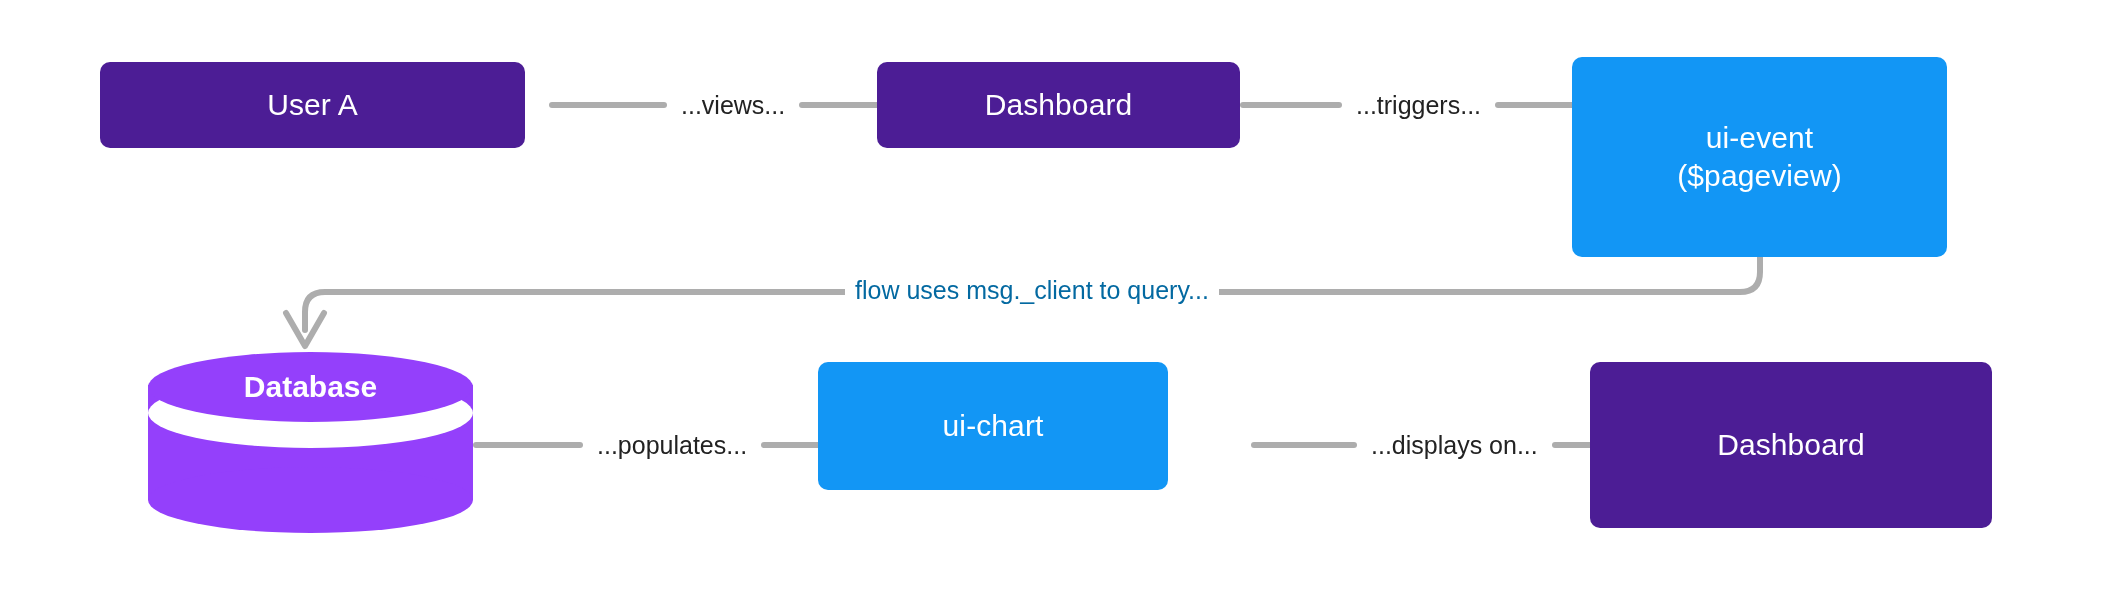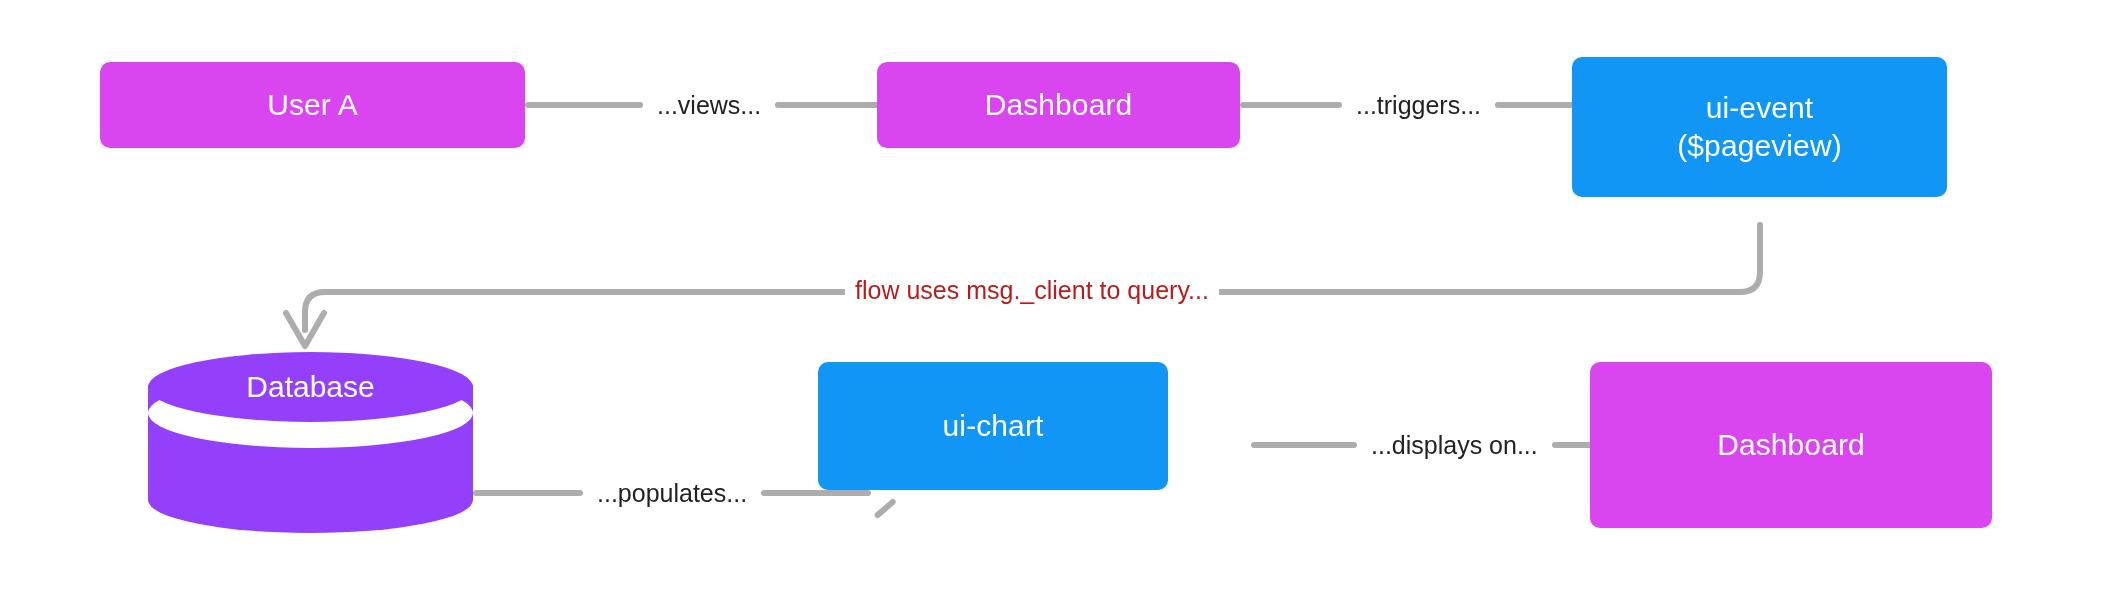--- a/index.html
+++ b/index.html
@@ -33,27 +33,27 @@
     color: #ffffff;
     font-size: 30px;
     line-height: 1.28;
     font-weight: 400;
     text-align: center;
     letter-spacing: 0.1px;
     white-space: nowrap;
   }
   .node .line2 { display: block; }
 
-  .node-orange { background: #d946ef; }
+  .node-orange { background: #4c1d95; }
   .node-blue   { background: #1296f5; }
 
   
   #node-user-a      { left: 100px;  top: 62px;  width: 425px; height: 86px; }
   #node-dashboard   { left: 877px;  top: 62px;  width: 363px; height: 86px; }
-  #node-ui-event    { left: 1572px; top: 57px;  width: 375px; height: 140px; }
+  #node-ui-event    { left: 1572px; top: 57px;  width: 375px; height: 200px; }
   #node-ui-chart    { left: 818px;  top: 362px; width: 350px; height: 128px; }
   #node-dashboard-2 { left: 1590px; top: 362px; width: 402px; height: 166px; }
 
   
   #node-database {
     position: absolute;
     left: 148px;
     top: 352px;
     width: 325px;
     height: 182px;
@@ -99,20 +99,21 @@
     top: 0;
     width: 325px;
     height: 70px;
     display: flex;
     align-items: center;
     justify-content: center;
     color: #ffffff;
     font-size: 30px;
     white-space: nowrap;
     z-index: 4;
+    font-weight: bold;
   }
 
   
   .edge {
     position: absolute;
     display: flex;
     align-items: center;
     height: 40px;
   }
   .edge-seg {
@@ -141,29 +142,29 @@
     left: 2px;
     width: 26px;
     height: 6px;
     background: #adadad;
     border-radius: 3px;
   }
   .arrow-head::before { top: 5px;  transform: rotate(41deg);  transform-origin: right center; }
   .arrow-head::after  { top: 19px; transform: rotate(-41deg); transform-origin: right center; }
 
   
-  #edge-views     { left: 525px;  top: 85px; }
+  #edge-views     { left: 525px;  top: 85px; padding-left: 24px; }
   #edge-views .seg-a { width: 118px; }
   #edge-views .seg-b { width: 118px; }
 
   #edge-triggers  { left: 1240px; top: 85px; text-align: right; }
   #edge-triggers .seg-a { width: 102px; }
   #edge-triggers .seg-b { width: 102px; }
 
-  #edge-populates { left: 473px;  top: 425px; margin-top: 48px; }
+  #edge-populates { left: 473px;  top: 425px; }
   #edge-populates .seg-a { width: 110px; }
   #edge-populates .seg-b { width: 110px; }
 
   #edge-displays  { left: 1218px; top: 425px; padding-left: 33px; }
   #edge-displays .seg-a { width: 106px; }
   #edge-displays .seg-b { width: 106px; }
 
   
   #edge-query {
     position: absolute;
@@ -172,21 +173,21 @@
     width: 2126px;
     height: 603px;
     pointer-events: none;
   }
   #edge-query svg { display: block; }
   #edge-query-label {
     position: absolute;
     left: 845px;
     top: 274px;
     font-size: 25px;
-    color: #b91c1c;
+    color: #0369a1;
     white-space: nowrap;
     background: #ffffff;
     padding: 0 10px;
     line-height: 32px;
   }
 </style>
 </head>
 <body>
 
 <div id="canvas">

